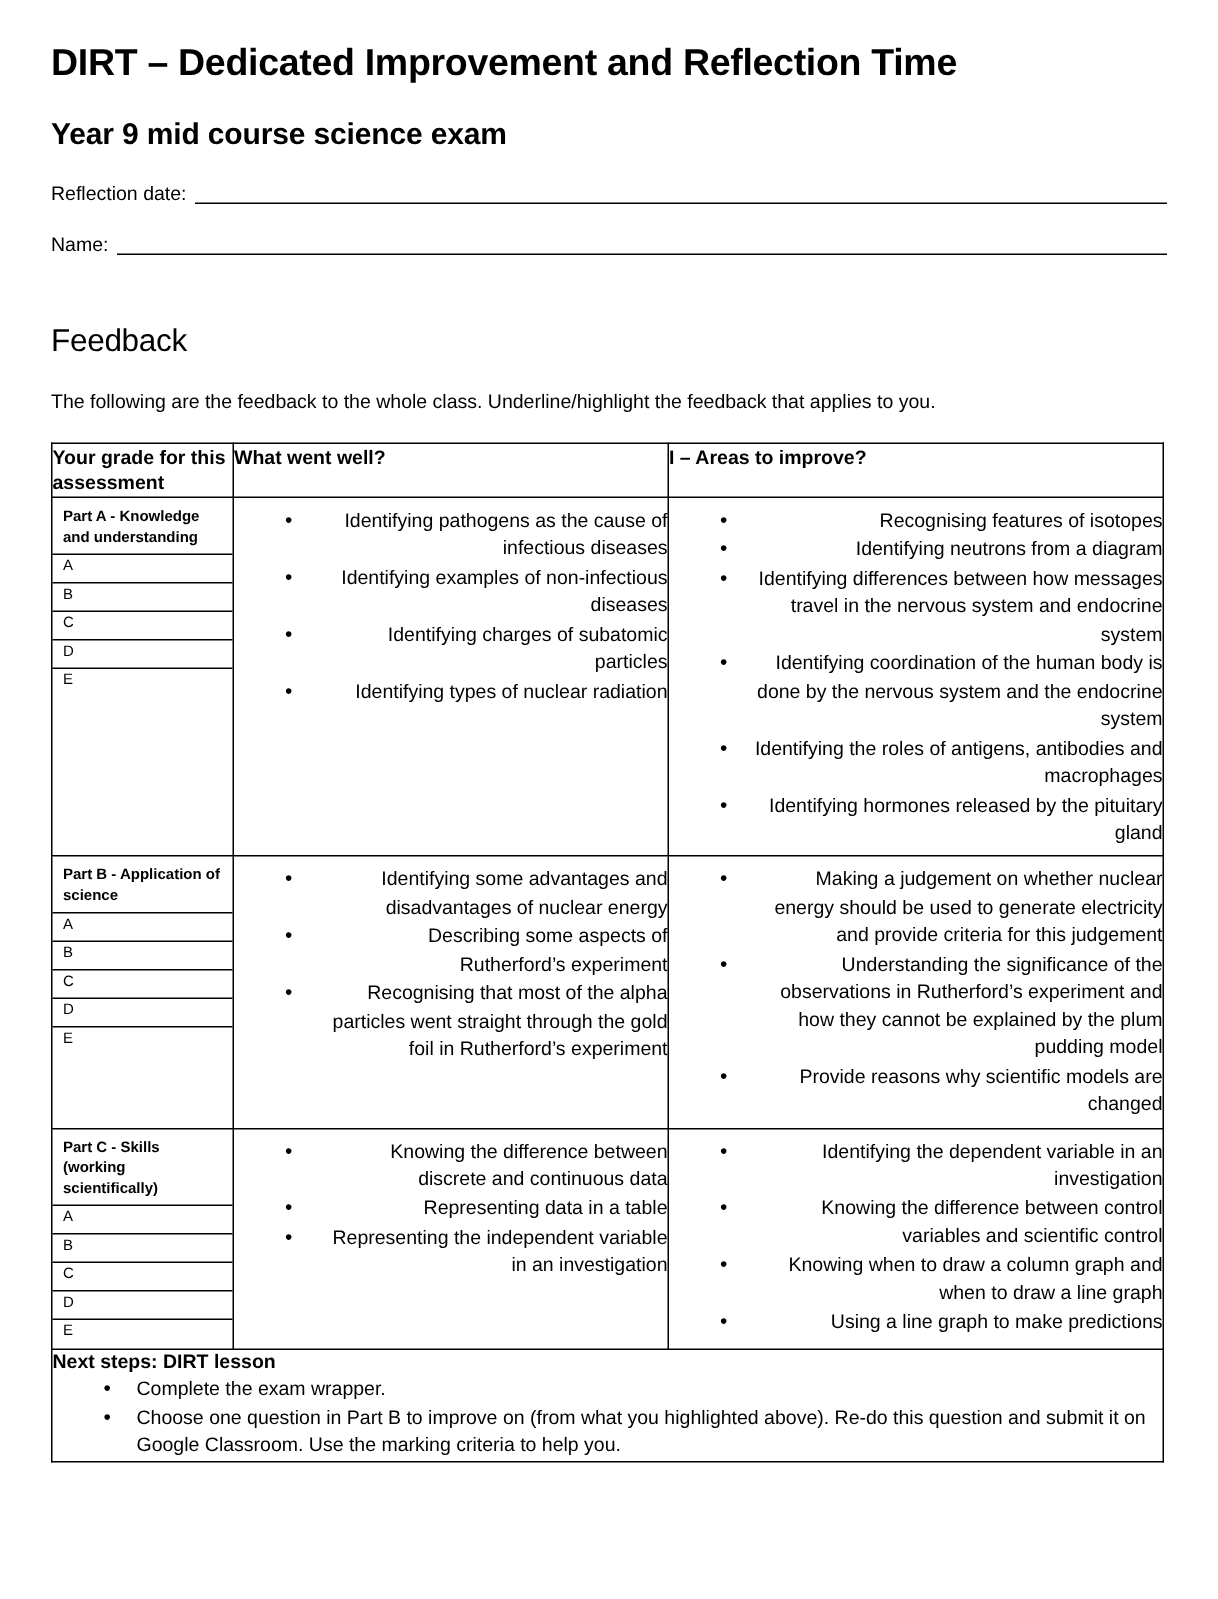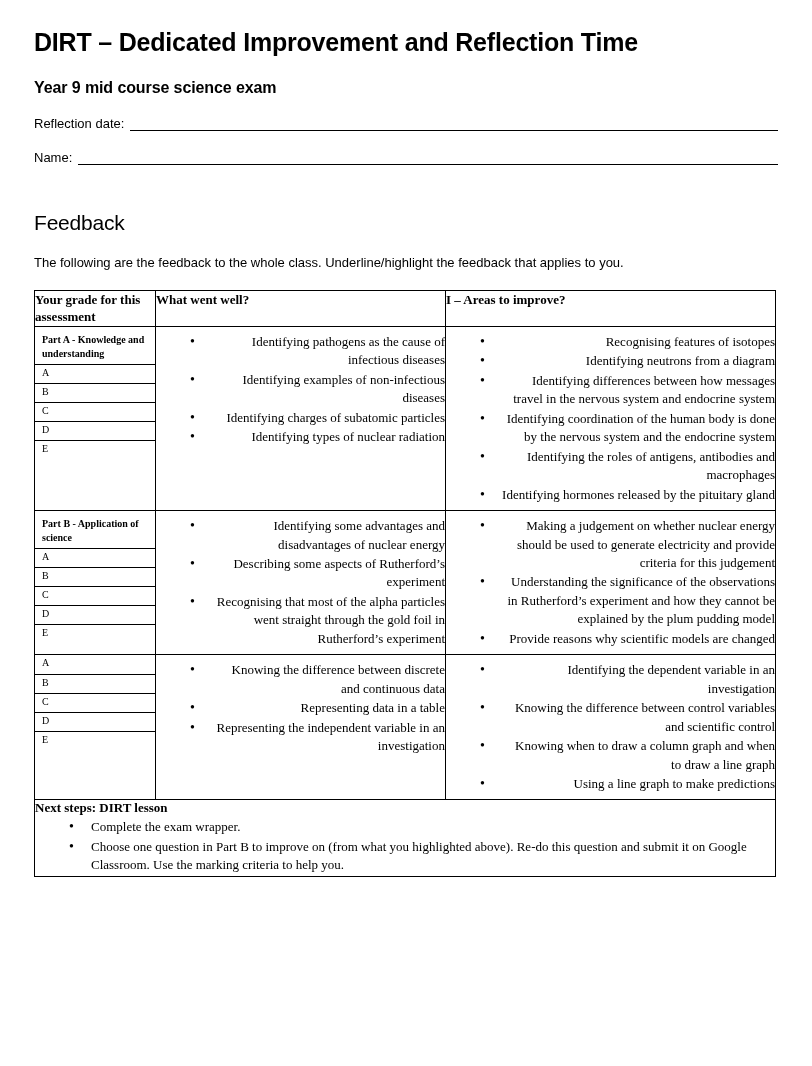--- a/index.html
+++ b/index.html
@@ -20,21 +20,21 @@
     padding: 28px 34px 0 34px;
   }
   .doc-title {
     font-size: 25px;
     font-weight: bold;
     line-height: 1.15;
     margin: 0 0 0 0;
     letter-spacing: -0.2px;
   }
   .doc-subtitle {
-    font-size: 16px;
+    font-size: 20px;
     font-weight: bold;
     margin: 22px 0 0 0;
     letter-spacing: -0.1px;
   }
   .field-row {
     display: flex;
     align-items: flex-end;
     font-size: 13px;
     margin-top: 20px;
   }
@@ -59,21 +59,20 @@
     margin: 20px 0 0 0;
     line-height: 1.2;
   }
 
   
   table.feedback-table {
     width: 741px;
     margin-top: 19px;
     border-collapse: collapse;
     table-layout: fixed;
-    font-family: Liberation Serif, serif;
   }
   table.feedback-table td,
   table.feedback-table th {
     border: 1.3px solid #000;
     vertical-align: top;
     padding: 0;
   }
   col.c1 { width: 121px; }
   col.c2 { width: 290px; }
   col.c3 { width: 330px; }
@@ -290,20 +289,23 @@
               <li>Understanding the significance of the observations in Rutherford’s experiment and how they cannot be explained by the plum pudding model</li>
               <li>Provide reasons why scientific models are changed</li>
             </ul>
         </td>
       </tr>
 
       <tr>
         <td class="grade-cell">
           <table class="grade-inner">
             <tbody>
+                <tr>
+                  <td class="part-name">Part C - Skills (working scientifically)</td>
+                </tr>
             <tr>
                   <td class="grade-letter">A</td>
                 </tr>
             <tr>
                   <td class="grade-letter">B</td>
                 </tr>
             <tr>
                   <td class="grade-letter">C</td>
                 </tr>
             <tr>

